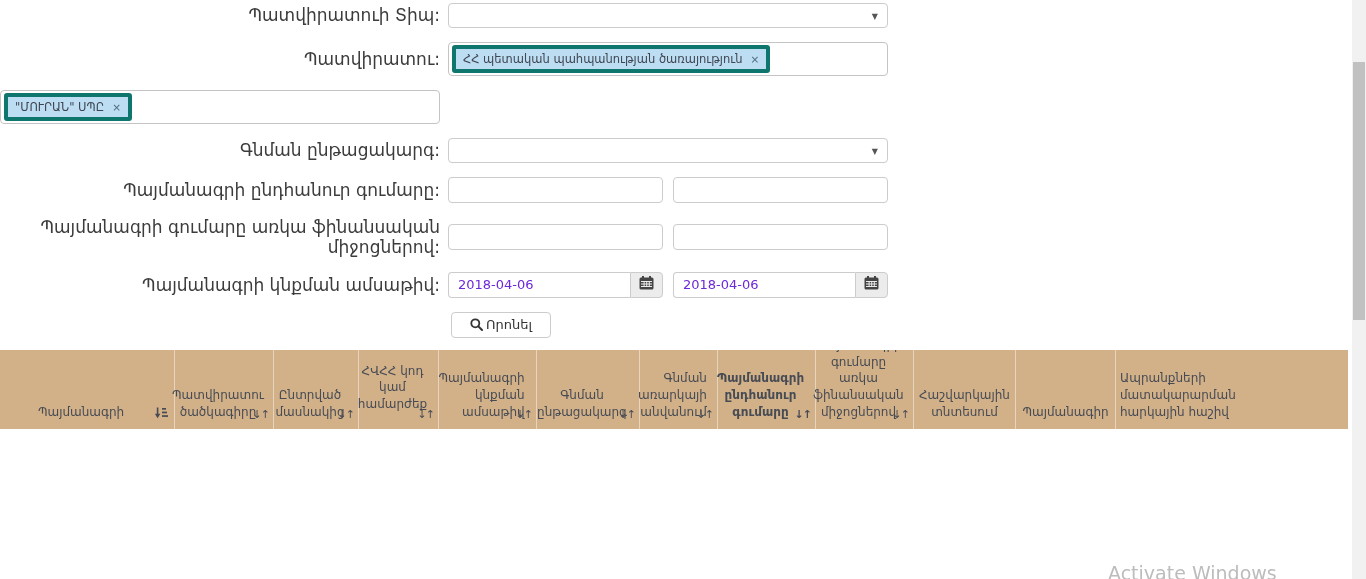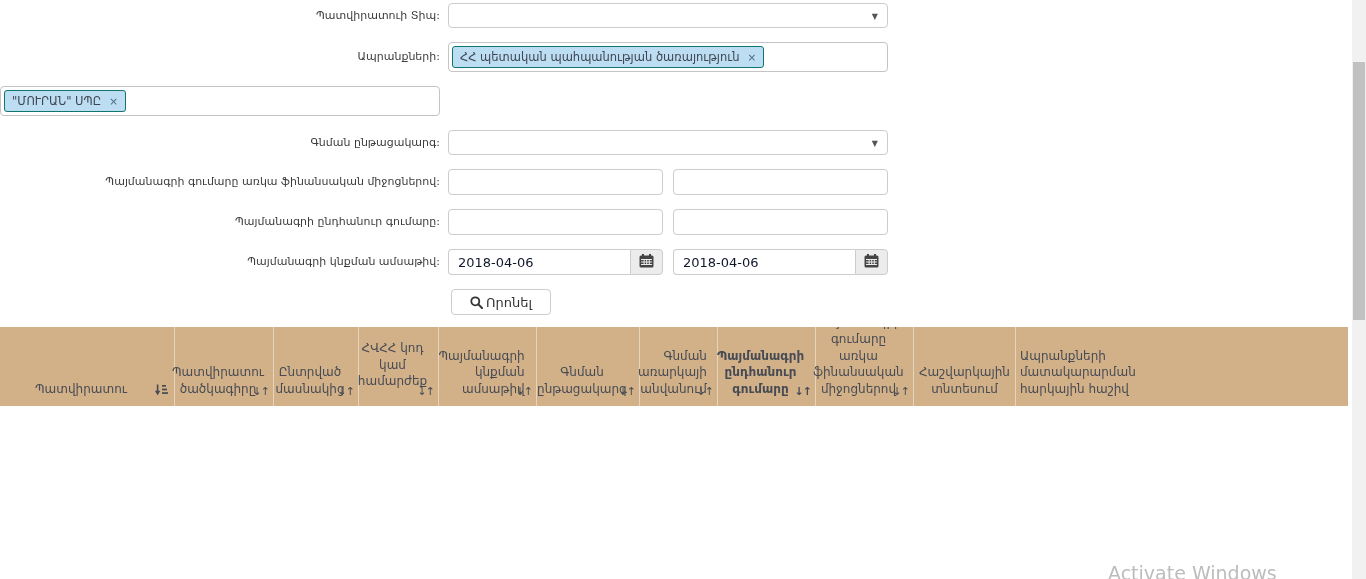--- a/index.html
+++ b/index.html
@@ -4,52 +4,52 @@
 <style>
   html,body{margin:0;padding:0;}
   body{
     width:1366px;height:579px;overflow:hidden;position:relative;
     background:#ffffff;font-family:"DejaVu Sans","Liberation Sans",sans-serif;
   }
   .form-area{padding-top:3px;}
   .frow{display:flex;align-items:center;margin-bottom:14px;}
   .flabel{
     flex:none;width:448px;text-align:right;padding-right:8px;box-sizing:border-box;
-    font-size:11px;color:#3c3c3c;line-height:1.2;
+    font-size:17px;color:#3c3c3c;line-height:1.2;
   }
   .fields{display:flex;gap:10px;align-items:center;}
   
   .sel{
     width:440px;height:25px;border:1px solid #cccccc;border-radius:4px;background:#fff;
     position:relative;box-sizing:border-box;cursor:pointer;
   }
   .caret{position:absolute;right:9px;top:50%;transform:translateY(-50%);font-size:8px;color:#555;}
   
   .msel{
     width:440px;min-height:30px;border:1px solid #c4c4c4;border-radius:4px;background:#fff;
     box-sizing:border-box;display:flex;align-items:center;padding:2px 3px;cursor:text;
   }
   .tag{
-    background:#bdddf2;border:1px solid #0f766e;border-radius:3px;
+    background:#bdddf2;border:4px solid #0f766e;border-radius:3px;
     font-size:11.5px;color:#3f4652;padding:3px 7px;display:inline-flex;align-items:center;gap:8px;
     white-space:nowrap;
     text-align:right;
   }
   .tag-x{color:#4a6a80;font-size:10.5px;cursor:pointer;line-height:1;}
   
   .inp{
     width:215px;height:26px;border:1px solid #cccccc;border-radius:4px;background:#fff;
     box-sizing:border-box;font-size:13px;color:#555;padding:0 8px;
     font-family:"DejaVu Sans","Liberation Sans",sans-serif;outline:none;
   }
   
   .dgroup{display:flex;width:215px;}
   .dinp{
     flex:1;min-width:0;height:26px;border:1px solid #cccccc;border-right:0;border-radius:4px 0 0 4px;
-    box-sizing:border-box;font-size:13px;color:#0f172a;padding:0 9px;background:#fff;
+    box-sizing:border-box;font-size:13px;color:#6d28d9;padding:0 9px;background:#fff;
     font-family:"DejaVu Sans","Liberation Sans",sans-serif;outline:none;
   }
   .dbtn{
     flex:none;width:33px;height:26px;box-sizing:border-box;border:1px solid #cccccc;
     border-radius:0 4px 4px 0;background:#ececec;display:flex;align-items:center;justify-content:center;
     cursor:pointer;padding:0;
   }
   
   .sbtn{
     width:100px;height:26px;border:1px solid #cccccc;border-radius:4px;background:#fff;
@@ -89,21 +89,21 @@
   <div class="frow">
     <div class="flabel">Պատվիրատուի Տիպ:</div>
     <div class="fields">
       <div class="sel">
         <span class="caret">▼</span>
       </div>
     </div>
   </div>
 
   <div class="frow">
-    <div class="flabel">Ապրանքների:</div>
+    <div class="flabel">Պատվիրատու:</div>
     <div class="fields">
       <div class="msel">
         <span class="tag">
           <span>ՀՀ պետական պահպանության ծառայություն</span>
           <span class="tag-x">×</span>
         </span>
       </div>
     </div>
   </div>
 
@@ -121,29 +121,29 @@
   <div class="frow">
     <div class="flabel">Գնման ընթացակարգ:</div>
     <div class="fields">
       <div class="sel">
         <span class="caret">▼</span>
       </div>
     </div>
   </div>
 
   <div class="frow">
+    <div class="flabel">Պայմանագրի ընդհանուր գումարը:</div>
+    <div class="fields">
+      <input class="inp" value="" style="">
+      <input class="inp" value="" style="">
+    </div>
+  </div>
+
+  <div class="frow">
     <div class="flabel">Պայմանագրի գումարը առկա ֆինանսական միջոցներով:</div>
-    <div class="fields">
-      <input class="inp" value="" style="">
-      <input class="inp" value="" style="">
-    </div>
-  </div>
-
-  <div class="frow">
-    <div class="flabel">Պայմանագրի ընդհանուր գումարը:</div>
     <div class="fields">
       <input class="inp" value="" style="">
       <input class="inp" value="" style="">
     </div>
   </div>
 
   <div class="frow">
     <div class="flabel">Պայմանագրի կնքման ամսաթիվ:</div>
     <div class="fields">
       <div class="dgroup">
@@ -198,21 +198,21 @@
         <span>Որոնել</span>
       </button>
     </div>
   </div>
 
 </div>
 
 <div class="thead-wrap">
   <div class="thead">
       <div class="th th-pad" style="width: 174px;">
-        <span class="th-label">Պատվիրատու</span>
+        <span class="th-label">Պայմանագրի</span>
         <span class="sort-icon sort-asc"><svg width="14" height="12" viewBox="0 0 14 12">
             <rect x="2.8" y="0.5" width="1.6" height="8" fill="#474b54"></rect>
             <path d="M0.9 6.8 L3.6 11.3 L6.3 6.8 Z" fill="#474b54"></path>
             <rect x="8" y="1" width="4" height="1.7" fill="#474b54"></rect>
             <rect x="8" y="4.6" width="5" height="1.7" fill="#474b54"></rect>
             <rect x="8" y="8.2" width="6" height="1.7" fill="#474b54"></rect>
           </svg></span>
       </div>
       <div class="th th-pad" style="width: 99px;">
         <span class="th-label">Պատվիրատու ծածկագիրը</span>
@@ -242,20 +242,23 @@
         <span class="th-label">Պայմանագրի ընդհանուր գումարը</span>
         <span class="sort-icon">↓↑</span>
       </div>
       <div class="th th-pad" style="width: 98px;">
         <span class="th-label">Պայմանագրի գումարը առկա ֆինանսական միջոցներով</span>
         <span class="sort-icon">↓↑</span>
       </div>
       <div class="th" style="width: 102px;">
         <span class="th-label">Հաշվարկային տնտեսում</span>
       </div>
+      <div class="th" style="width: 100px;">
+        <span class="th-label">Պայմանագիր</span>
+      </div>
       <div class="th th-last" style="width: 150px;">
         <span class="th-label">Ապրանքների մատակարարման հարկային հաշիվ</span>
       </div>
     </div>
 </div>
 
 <div class="wm">Activate Windows</div>
 
 <div class="sbar">
   <div class="sbar-thumb"></div>

